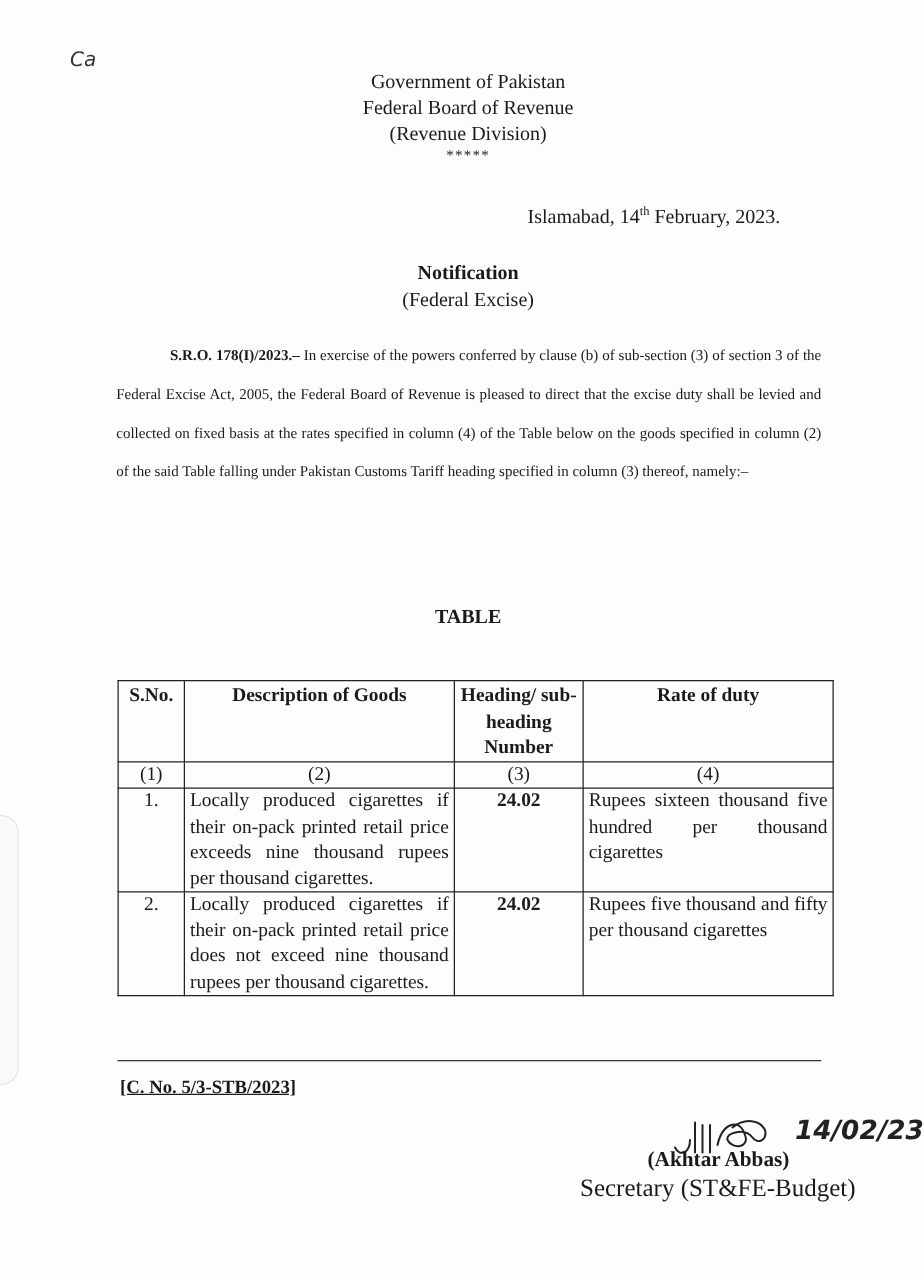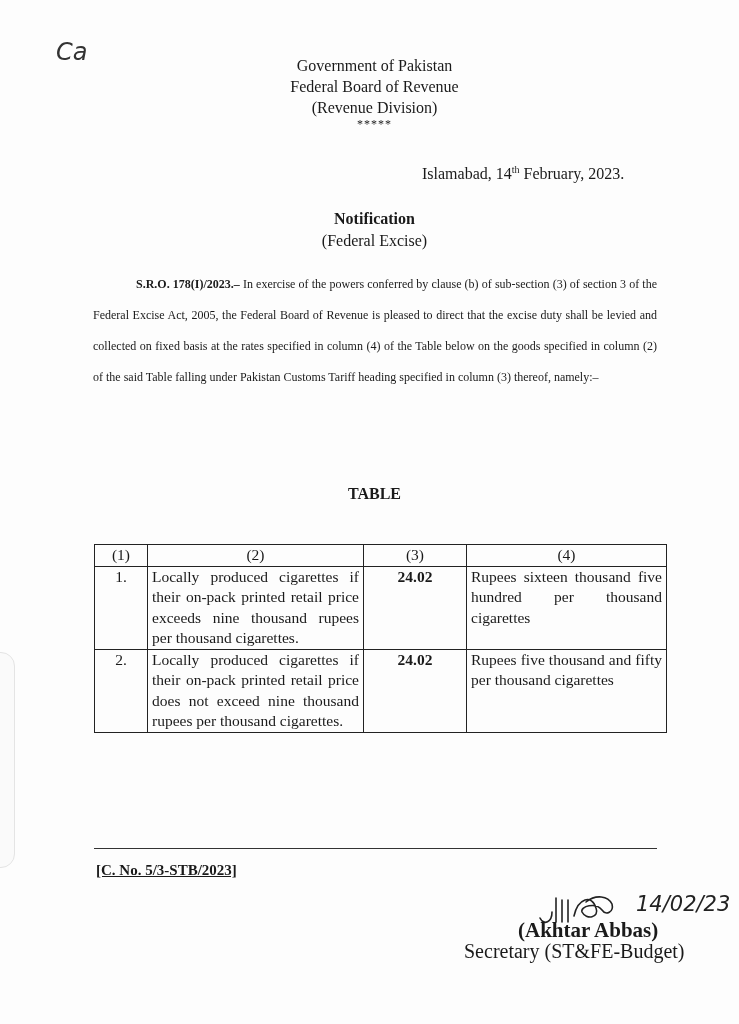--- a/index.html
+++ b/index.html
@@ -3,21 +3,21 @@
   <meta charset="utf-8">
   <style>
     html, body { margin: 0; padding: 0; }
     body {
       width: 739px; height: 1024px; background: #fdfdfd; position: relative; overflow: hidden;
       font-family: "Liberation Serif", "DejaVu Serif", serif; color: #1a1a1a;
     }
     .abs { position: absolute; }
     .header { left: 0; width: 749px; top: 55px; font-size: 16px; line-height: 21px; text-align: center; }
     .stars { font-size: 12px; line-height: 12px; letter-spacing: 1px; }
-    .initials { left: 56px; top: 38px; font-family: "DejaVu Sans", sans-serif; font-size: 24px; color: #333; font-style: italic; }
+    .initials { left: 56px; top: 38px; font-family: "DejaVu Sans", sans-serif; font-size: 16px; color: #333; font-style: italic; }
     .date { left: 422px; top: 164px; font-size: 16px; }
     .date sup { font-size: 10px; }
     .notif { left: 0; width: 749px; top: 208px; font-size: 16px; line-height: 22px; text-align: center; }
     .notif b { font-weight: bold; }
     .para {
       left: 93px; width: 564px; top: 269px; font-size: 12px; line-height: 31px; text-align: justify;
       text-indent: 43px;
     }
     .table-title { left: 0; width: 749px; top: 485px; font-size: 16px; font-weight: bold; text-align: center; }
     table.rates {
@@ -28,22 +28,22 @@
     }
     table.rates th { font-weight: bold; text-align: center; padding-top: 2px; }
     .c1 { width: 44px; text-align: center; }
     .c2 { width: 207px; text-align: justify; }
     .c3 { width: 94px; text-align: center; font-weight: bold; }
     .c4 { text-align: justify; }
     .numrow td { text-align: center; }
     .rule { left: 94px; top: 848px; width: 563px; height: 0; border-top: 1px solid #333; }
     .cno { left: 96px; top: 862px; font-size: 15px; font-weight: bold; text-decoration: underline; }
     .signature { left: 538px; top: 888px; width: 180px; height: 40px; }
-    .signer { left: 518px; top: 918px; font-size: 21px; font-weight: bold; }
-    .sigdate { left: 636px; top: 892px; font-family: "DejaVu Sans", sans-serif; font-size: 21px; color: #222; font-style: italic; }
+    .signer { left: 518px; top: 918px; font-size: 17px; font-weight: bold; }
+    .sigdate { left: 636px; top: 892px; font-family: "DejaVu Sans", sans-serif; font-size: 21px; color: #222; font-style: italic; font-weight: bold; }
     .designation { left: 464px; top: 940px; font-size: 20px; }
     .margin-edge { left: -20px; top: 652px; width: 33px; height: 214px; border: 1px solid #e4e4e4; border-radius: 14px; background: #fafafa; }
   </style>
 </head>
 <body>
 
 <div class="abs margin-edge"></div>
 
 <div class="abs initials">Ca</div>
 
@@ -60,20 +60,26 @@
   <div><b>Notification</b></div>
   <div>(Federal Excise)</div>
 </div>
 
 <div class="abs para"><b>S.R.O. 178(I)/2023.–</b><span> In exercise of the powers conferred by clause (b) of sub-section (3) of section 3 of the Federal Excise Act, 2005, the Federal Board of Revenue is pleased to direct that the excise duty shall be levied and collected on fixed basis at the rates specified in column (4) of the Table below on the goods specified in column (2) of the said Table falling under Pakistan Customs Tariff heading specified in column (3) thereof, namely:–</span></div>
 
 <div class="abs table-title">TABLE</div>
 
 <table class="rates">
   <tbody>
+      <tr>
+    <th class="c1">S.No.</th>
+    <th class="c2" style="text-align:center">Description of Goods</th>
+    <th class="c3">Heading/ sub-heading Number</th>
+    <th class="c4" style="text-align:center;height:60px">Rate of duty</th>
+  </tr>
   <tr class="numrow">
     <td>(1)</td>
     <td>(2)</td>
     <td>(3)</td>
     <td>(4)</td>
   </tr>
   <tr>
     <td class="c1">1.</td>
     <td class="c2">Locally produced cigarettes if their on-pack printed retail price exceeds nine thousand rupees per thousand cigarettes.</td>
     <td class="c3">24.02</td>

